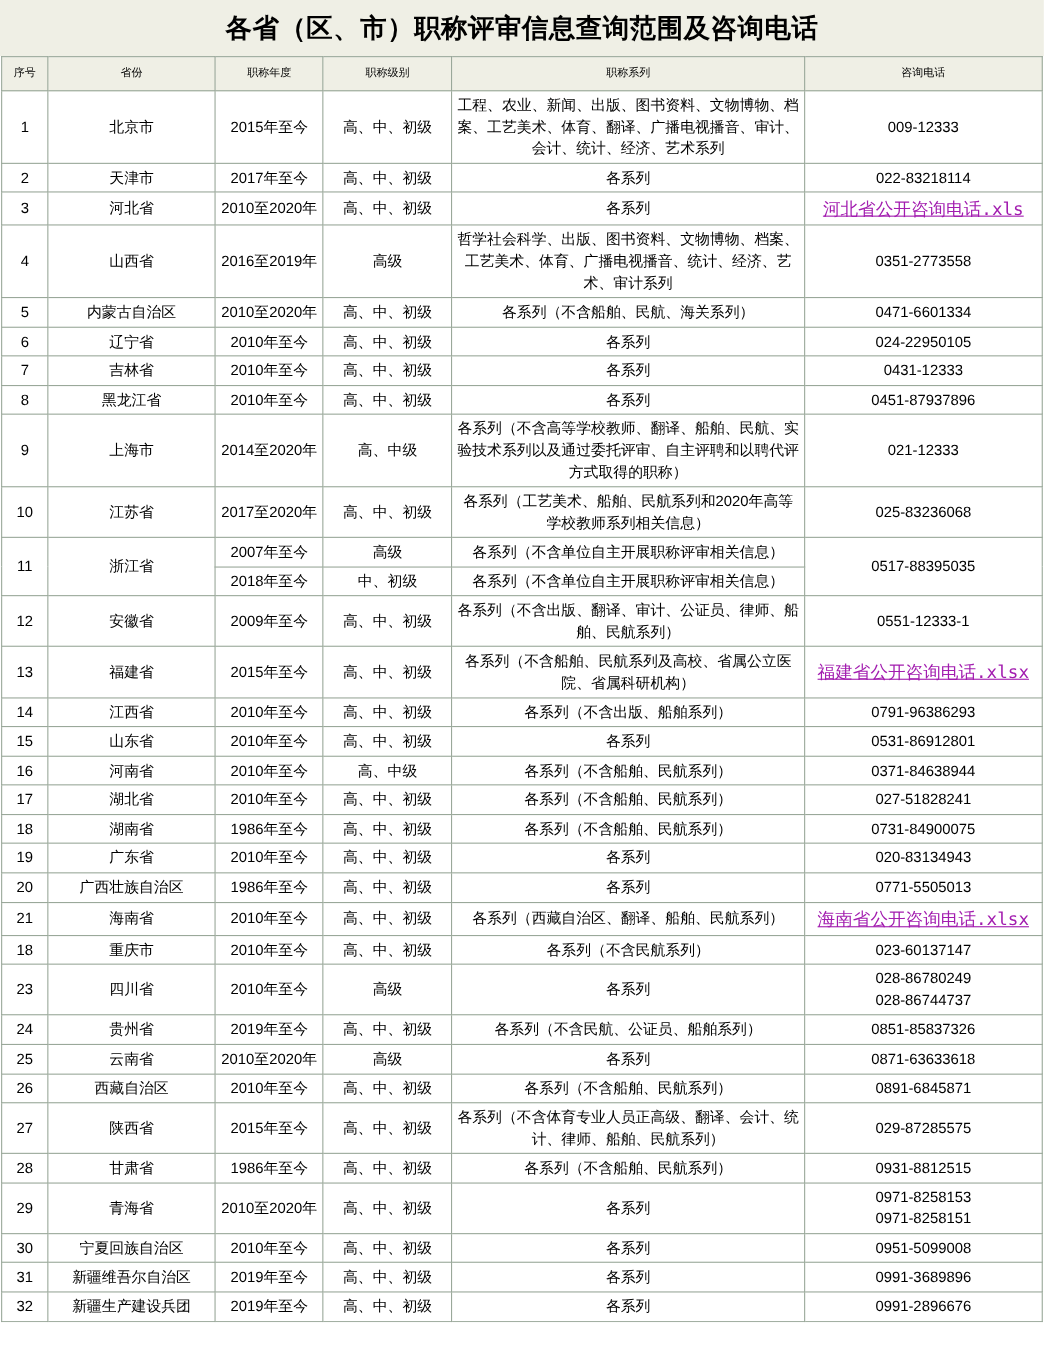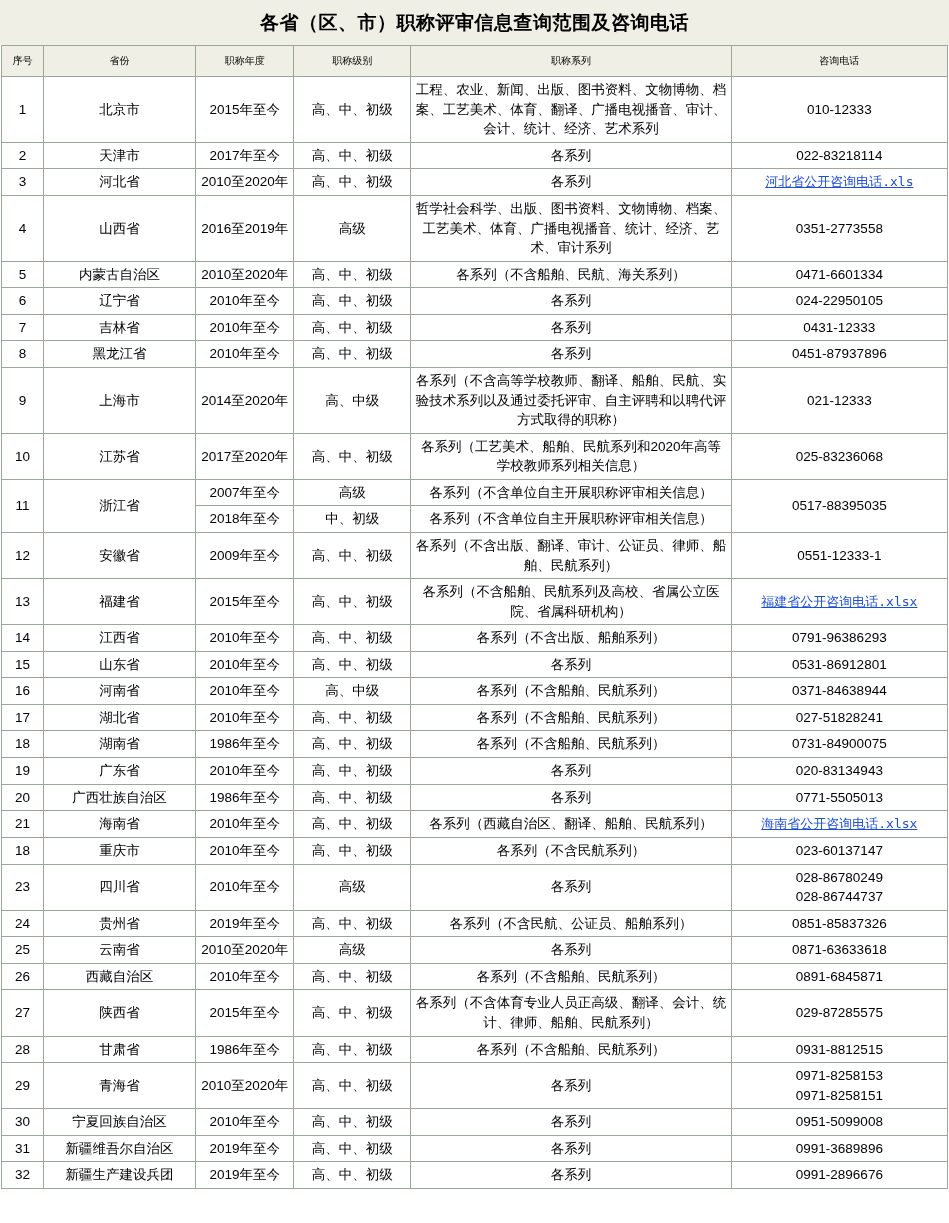--- a/index.html
+++ b/index.html
@@ -12,21 +12,21 @@
     font-family: "Liberation Sans", "DejaVu Sans", sans-serif;
     color: #000000;
   }
   .page {
     width: 949px;
     box-sizing: border-box;
   }
   .title-bar {
     background: #efefe5;
     text-align: center;
-    font-size: 19px;
+    font-size: 24px;
     font-weight: bold;
     padding: 10px 0 9px 0;
     letter-spacing: 0.5px;
   }
   table.main {
     border-collapse: collapse;
     width: 947px;
     margin: 0 1px;
     table-layout: fixed;
   }
@@ -44,24 +44,24 @@
     font-weight: normal;
     height: 24px;
     font-size: 10px;
   }
   td.series {
     padding-left: 6px;
     padding-right: 6px;
     margin-top: 32px;
   }
   .link {
-    color: #1d4ed8;
+    color: #a21caf;
     text-decoration: underline;
     font-family: "DejaVu Sans Mono", "Liberation Mono", monospace;
-    font-size: 13px;
+    font-size: 16px;
   }
   .multi-line {
     display: block;
   }
   col.c0 { width: 42px; }
   col.c1 { width: 152px; }
   col.c2 { width: 98px; }
   col.c3 { width: 117px; }
   col.c4 { width: 320px; }
   col.c5 { width: 216px; }
@@ -103,21 +103,21 @@
           <td>
             <span class="multi-line">2015年至今</span>
           </td>
           <td>
             <span class="multi-line">高、中、初级</span>
           </td>
           <td class="series">
             <span class="multi-line">工程、农业、新闻、出版、图书资料、文物博物、档案、工艺美术、体育、翻译、广播电视播音、审计、会计、统计、经济、艺术系列</span>
           </td>
           <td>
-            <span class="multi-line">010-12333</span>
+            <span class="multi-line">009-12333</span>
           </td>
         </tr>
         <tr>
           <td>
             <span class="multi-line">2</span>
           </td>
           <td>
             <span class="multi-line">天津市</span>
           </td>
           <td>

